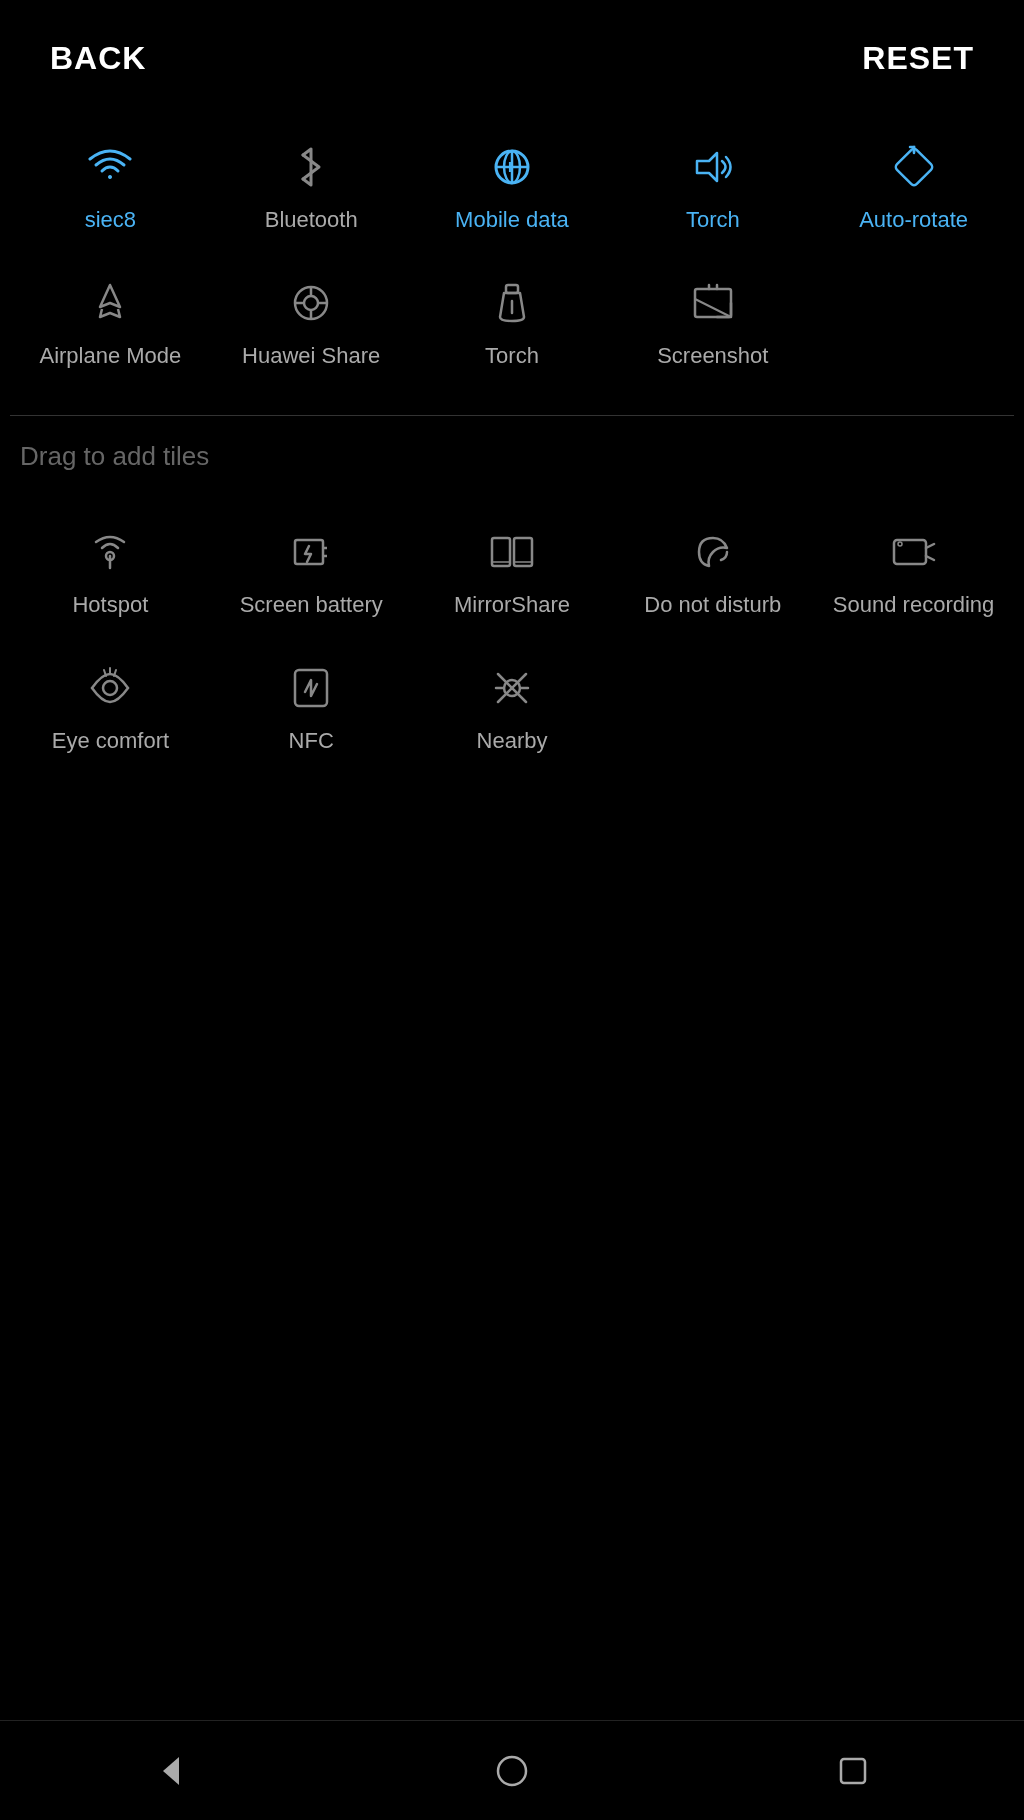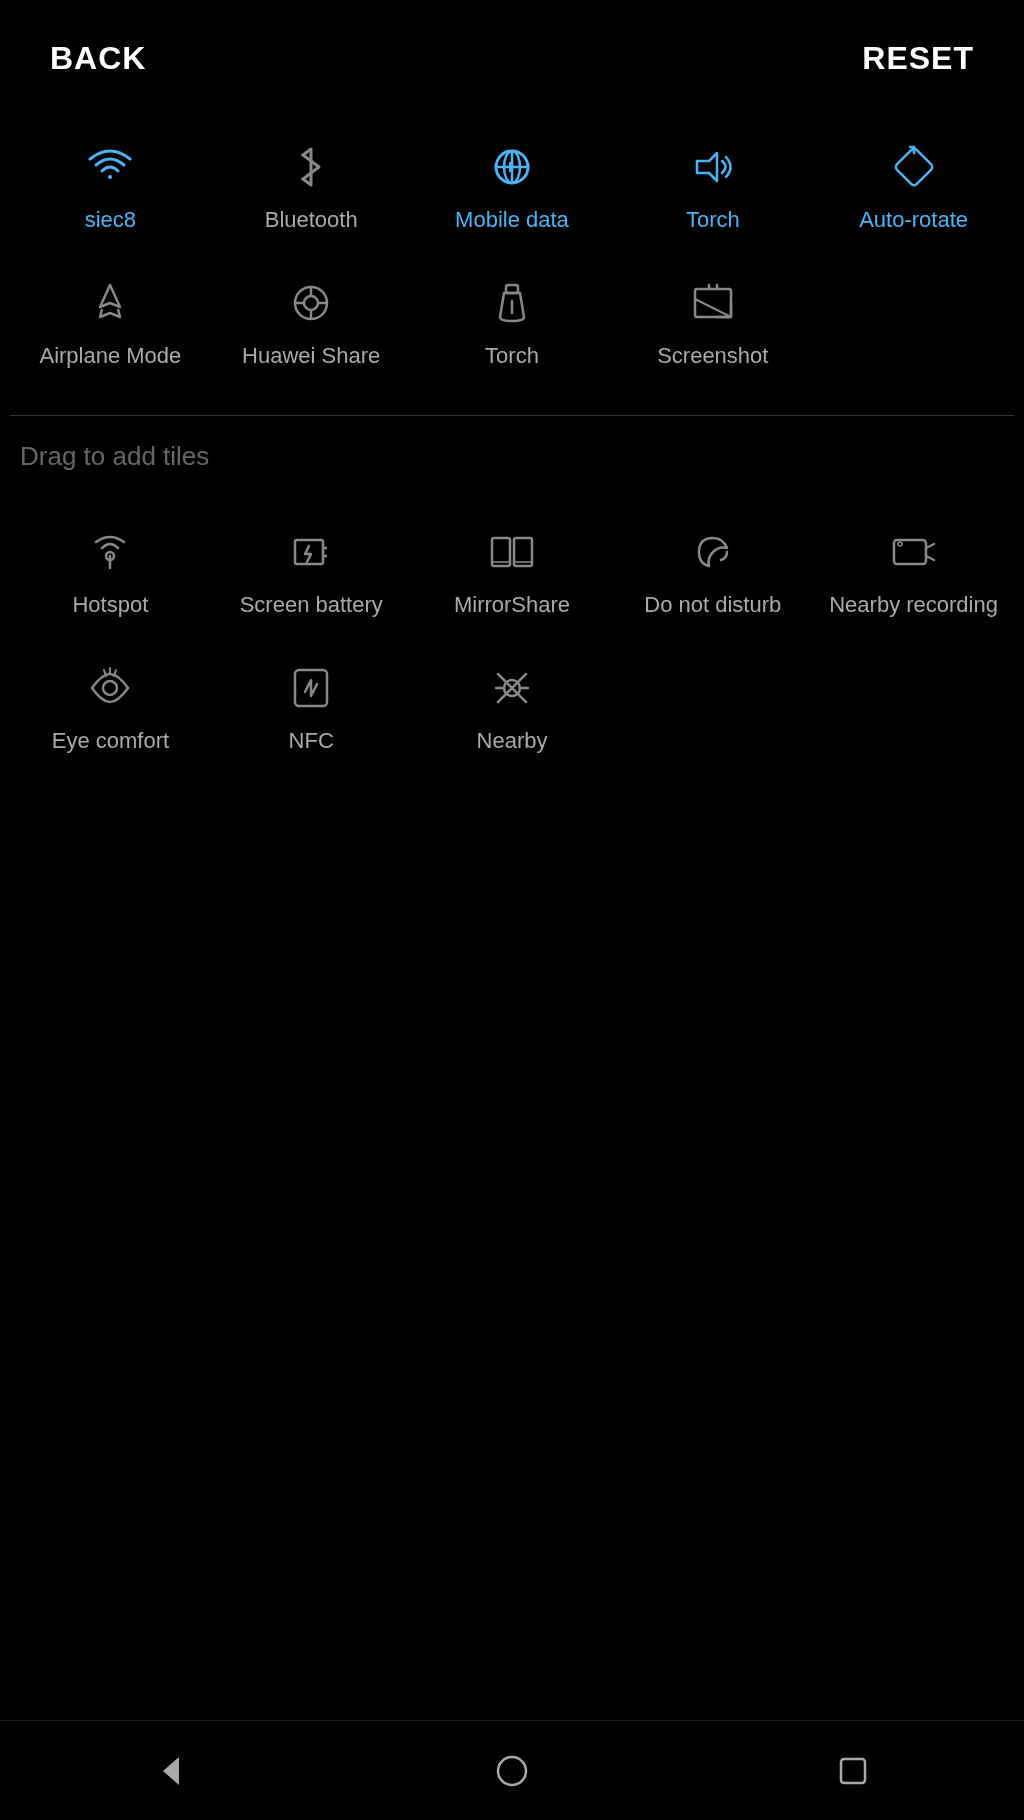--- a/index.html
+++ b/index.html
@@ -272,21 +272,21 @@
     </div>
     <div class="tile">
       <div class="tile-icon">
         <svg viewBox="0 0 48 48" fill="none">
       <rect x="4" y="12" width="32" height="24" rx="3" stroke="#888" stroke-width="2.5" fill="none"></rect>
       <circle cx="10" cy="16" r="2" stroke="#888" stroke-width="1.5" fill="none"></circle>
       <line x1="36" y1="20" x2="44" y2="16" stroke="#888" stroke-width="2.5" stroke-linecap="round"></line>
       <line x1="36" y1="28" x2="44" y2="32" stroke="#888" stroke-width="2.5" stroke-linecap="round"></line>
     </svg>
       </div>
-      <span class="tile-label">Nearby recording</span>
+      <span class="tile-label">Sound recording</span>
     </div>
     <div class="tile">
       <div class="tile-icon">
         <svg viewBox="0 0 48 48" fill="none">
       <circle cx="24" cy="24" r="7" stroke="#888" stroke-width="2.5" fill="none"></circle>
       <path d="M6 24 Q16 10 24 10 Q32 10 42 24 Q32 38 24 38 Q16 38 6 24 Z" stroke="#888" stroke-width="2.5" fill="none"></path>
       <line x1="18" y1="6" x2="20" y2="12" stroke="#888" stroke-width="2" stroke-linecap="round"></line>
       <line x1="30" y1="6" x2="28" y2="12" stroke="#888" stroke-width="2" stroke-linecap="round"></line>
       <line x1="24" y1="4" x2="24" y2="10" stroke="#888" stroke-width="2" stroke-linecap="round"></line>
     </svg>

